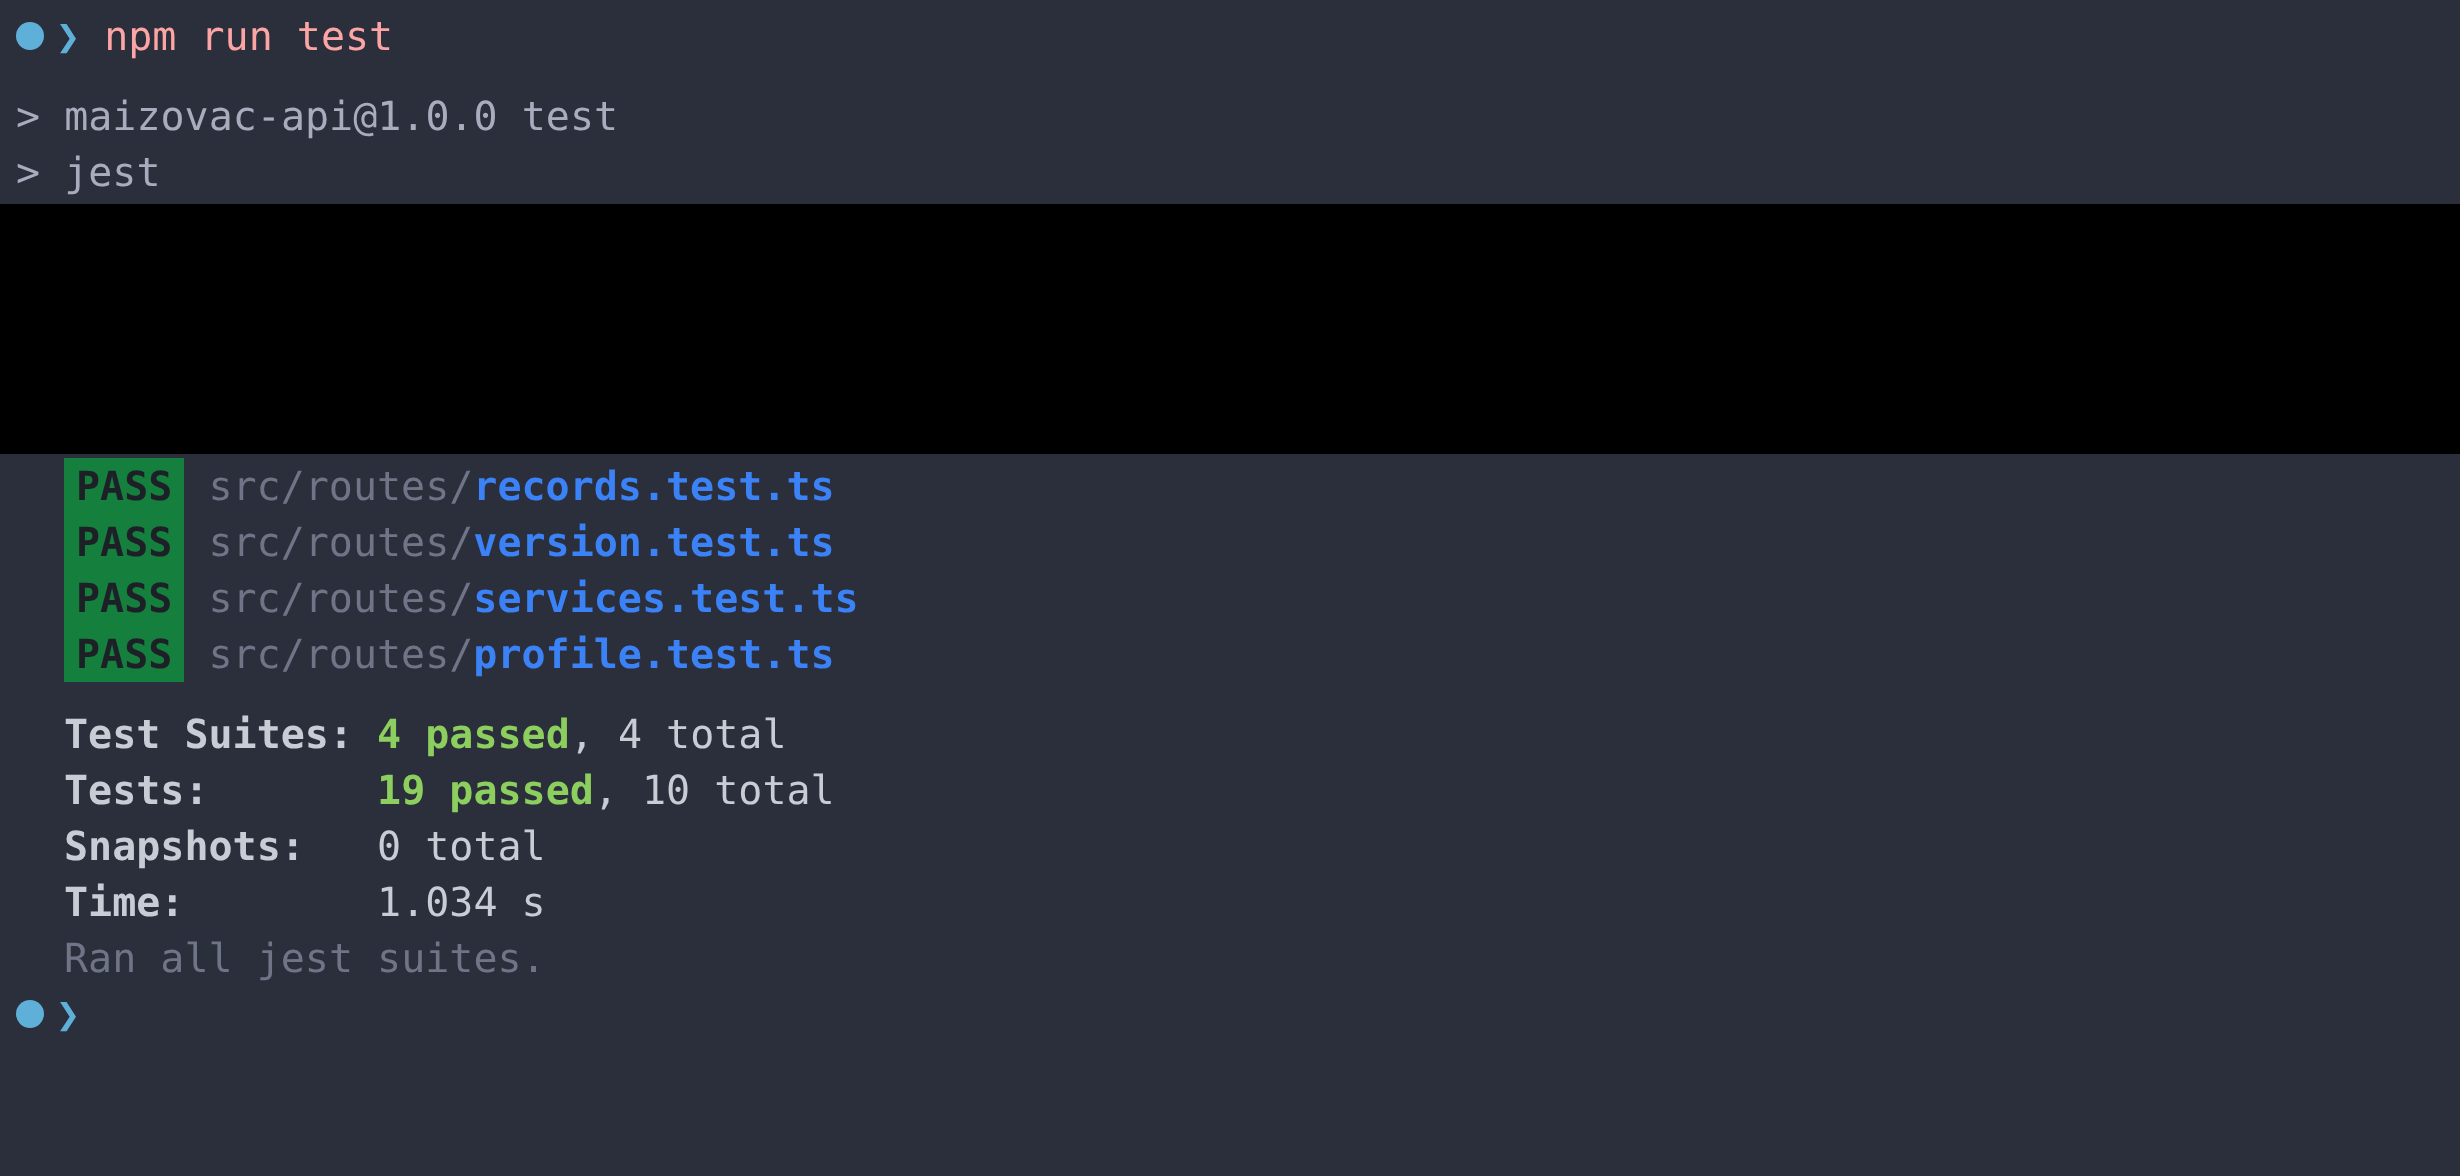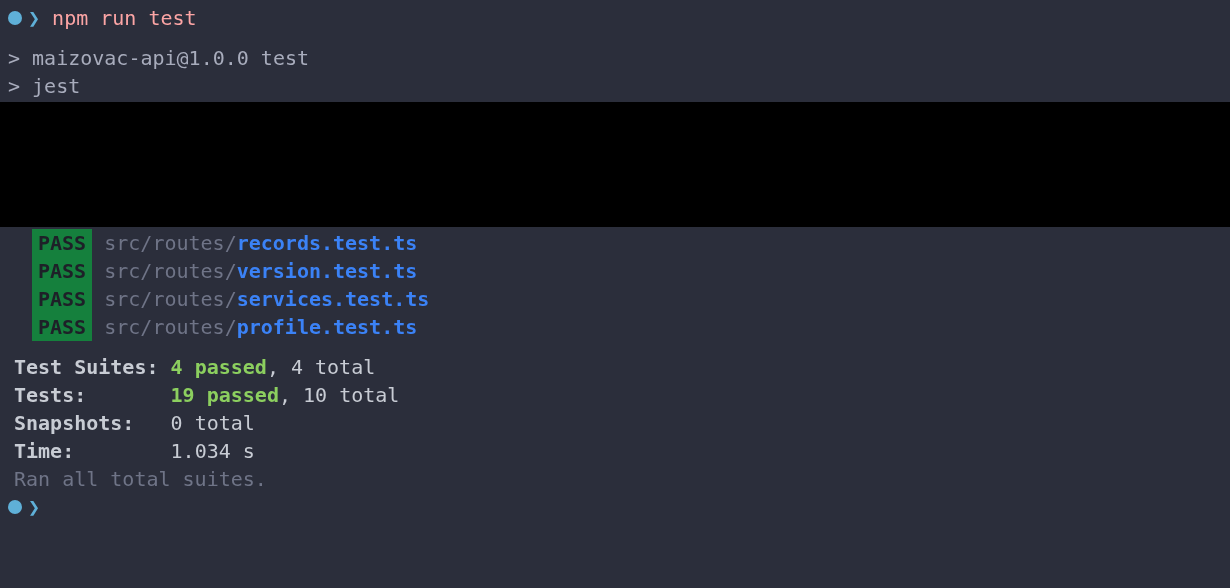--- a/index.html
+++ b/index.html
@@ -79,21 +79,21 @@
     .muted {
       color: #6f7487;
     }
     .spacer {
       height: 12px;
     }
     .test-line {
       padding-left: 32px;
     }
     .summary-line {
-      padding-left: 14px;
+      padding-left: 32px;
     }
     .prompt-line {
       padding-left: 8px;
     }
   </style>
 </head>
 <body>
 
 <div class="line prompt-line"><span class="prompt-circle"></span><span class="prompt-chevron">❯</span> <span class="cmd">npm run test</span></div>
 
@@ -108,15 +108,15 @@
 <div class="line test-line"><span class="pass-badge">PASS</span> <span class="test-path-dim">src/routes/</span><span class="test-filename">version.test.ts</span></div>
 <div class="line test-line"><span class="pass-badge">PASS</span> <span class="test-path-dim">src/routes/</span><span class="test-filename">services.test.ts</span></div>
 <div class="line test-line"><span class="pass-badge">PASS</span> <span class="test-path-dim">src/routes/</span><span class="test-filename">profile.test.ts</span></div>
 
 <div class="spacer"></div>
 
 <div class="line summary-line"><span class="summary-label">Test Suites: </span><span class="passed-green">4 passed</span><span class="summary-total">, 4 total</span></div>
 <div class="line summary-line"><span class="summary-label">Tests:       </span><span class="passed-green">19 passed</span><span class="summary-total">, 10 total</span></div>
 <div class="line summary-line"><span class="summary-label">Snapshots:   </span><span class="summary-total">0 total</span></div>
 <div class="line summary-line"><span class="summary-label">Time:        </span><span class="summary-total">1.034 s</span></div>
-<div class="line summary-line"><span class="muted">Ran all total suites.</span></div>
+<div class="line summary-line"><span class="muted">Ran all jest suites.</span></div>
 
 <div class="line prompt-line"><span class="prompt-circle"></span><span class="prompt-chevron">❯</span></div>
 
 </body></html>

